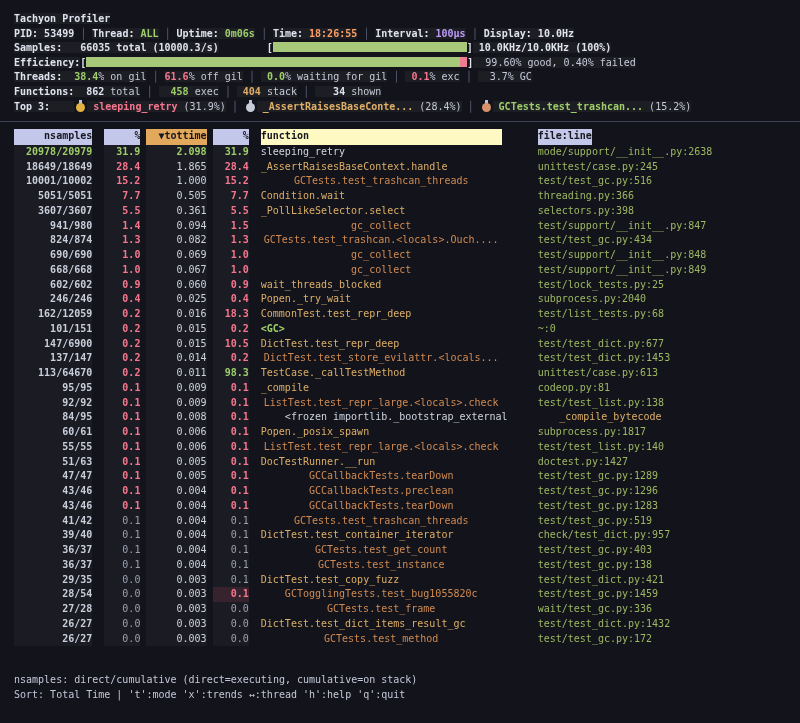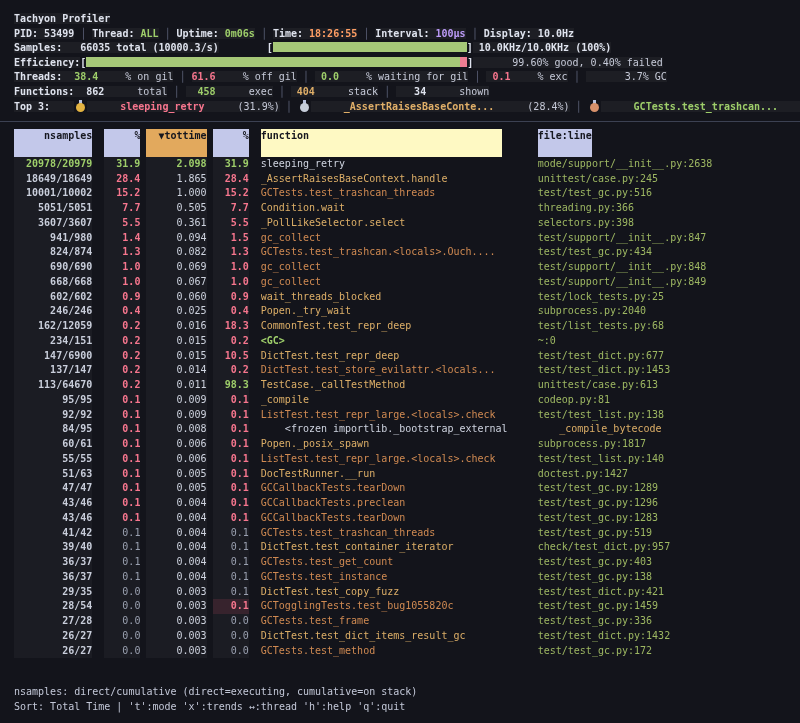--- a/index.html
+++ b/index.html
@@ -7,21 +7,21 @@
     width:800px;height:723px;overflow:hidden;
     background:#13141b;
     font-family:"DejaVu Sans Mono","Liberation Mono",monospace;
     font-size:10px;color:#c6cad8;
   }
   .term{padding:12px 0 0 14px;}
   .line{height:14.6px;line-height:14.6px;white-space:pre;overflow:hidden;}
   .seg{background:rgba(255,255,255,.045);}
   .lbl{font-weight:700;color:#dfe3ee;}
   .val{font-weight:700;color:#dfe3ee;}
-  .fg{color:#c6cad8;padding-left:27px;}
+  .fg{color:#c6cad8;}
   .sep{color:#5b6178;background:none;}
   .green{color:#9ece6a;font-weight:700;}
   .pink{color:#f7768e;font-weight:700;}
   .yellow{color:#e0af68;font-weight:700;}
   .orange{color:#ff9e64;font-weight:700;}
   .purple{color:#bb9af7;font-weight:700;}
   
   .medal{display:inline-block;width:9px;height:12px;position:relative;margin:0 2px -2px 2px;background:none;}
   .medal::before{content:"";position:absolute;left:3px;top:0;width:3px;height:4px;background:#b8c2dd;}
   .medal::after{content:"";position:absolute;left:0;bottom:0;width:9px;height:9px;border-radius:50%;}
@@ -34,39 +34,39 @@
   .bar-eff{width:381px;}
   .fill-green{background:#a6c878;height:100%;}
   .fill-pink{background:#ee7d92;height:100%;flex:1;}
   .bracket{font-weight:700;color:#dfe3ee;}
   .gapL{margin-left:48px;}
   
   .ruleline{height:14.6px;position:relative;}
   .ruleline .rule{position:absolute;left:-14px;top:7px;width:800px;border-top:1px solid #3c4152;}
   
   .row{display:flex;height:14.75px;line-height:14.75px;white-space:pre;}
-  .hdr{height:28px;line-height:14.6px;}
+  .hdr{height:16px;line-height:14.6px;}
   .cell{overflow:hidden;}
   .col-ns{width:13ch;text-align:right;}
   .col-own{width:6ch;margin-left:2ch;text-align:right;}
   .col-tt{width:10ch;margin-left:1ch;text-align:right;}
   .col-cum{width:6ch;margin-left:1ch;text-align:right;}
   .col-fn{width:40ch;margin-left:2ch;}
   .col-file{margin-left:6ch;flex:1;}
   .band{background:rgba(255,255,255,.035);}
   .hdr .cell{background:#c3c8ea;color:#16171f;font-weight:700;}
   .hdr .th-sort{background:#e2a95d;}
   .hdr .col-fn{background:#fef9c3;}
   .hdr .col-file{flex:none;width:9ch;text-align:center;}
   .c-green{color:#9ece6a;font-weight:700;}
   .c-pink{color:#f7768e;font-weight:700;}
   .c-dim{color:#9aa0b0;}
   .c-white{color:#ced3df;}
   .c-yellow{color:#dcae67;}
-  .c-orange{color:#d08a52;}
+  .c-orange{color:#d08a52;text-align:center;}
   .c-ns{color:#c9cedb;font-weight:700;}
   .c-tt{color:#ced3df;}
   .c-file{color:#9db762;}
   .hlpink{background:rgba(247,118,142,.16);}
   
   .footer{margin-top:27px;color:#c3c8d8;}
 </style>
 </head>
 <body>
 
@@ -97,40 +97,40 @@
       <div class="row"><span class="cell col-ns band c-ns">10001/10002</span><span class="cell col-own band c-pink">15.2</span><span class="cell col-tt band c-tt">1.000</span><span class="cell col-cum band c-pink">15.2</span><span class="cell col-fn c-orange">GCTests.test_trashcan_threads</span><span class="cell col-file c-file">test/test_gc.py:516</span></div>
       <div class="row"><span class="cell col-ns band c-ns">5051/5051</span><span class="cell col-own band c-pink">7.7</span><span class="cell col-tt band c-tt">0.505</span><span class="cell col-cum band c-pink">7.7</span><span class="cell col-fn c-yellow">Condition.wait</span><span class="cell col-file c-file">threading.py:366</span></div>
       <div class="row"><span class="cell col-ns band c-ns">3607/3607</span><span class="cell col-own band c-pink">5.5</span><span class="cell col-tt band c-tt">0.361</span><span class="cell col-cum band c-pink">5.5</span><span class="cell col-fn c-yellow">_PollLikeSelector.select</span><span class="cell col-file c-file">selectors.py:398</span></div>
       <div class="row"><span class="cell col-ns band c-ns">941/980</span><span class="cell col-own band c-pink">1.4</span><span class="cell col-tt band c-tt">0.094</span><span class="cell col-cum band c-pink">1.5</span><span class="cell col-fn c-orange">gc_collect</span><span class="cell col-file c-file">test/support/__init__.py:847</span></div>
       <div class="row"><span class="cell col-ns band c-ns">824/874</span><span class="cell col-own band c-pink">1.3</span><span class="cell col-tt band c-tt">0.082</span><span class="cell col-cum band c-pink">1.3</span><span class="cell col-fn c-orange">GCTests.test_trashcan.&lt;locals&gt;.Ouch....</span><span class="cell col-file c-file">test/test_gc.py:434</span></div>
       <div class="row"><span class="cell col-ns band c-ns">690/690</span><span class="cell col-own band c-pink">1.0</span><span class="cell col-tt band c-tt">0.069</span><span class="cell col-cum band c-pink">1.0</span><span class="cell col-fn c-orange">gc_collect</span><span class="cell col-file c-file">test/support/__init__.py:848</span></div>
       <div class="row"><span class="cell col-ns band c-ns">668/668</span><span class="cell col-own band c-pink">1.0</span><span class="cell col-tt band c-tt">0.067</span><span class="cell col-cum band c-pink">1.0</span><span class="cell col-fn c-orange">gc_collect</span><span class="cell col-file c-file">test/support/__init__.py:849</span></div>
       <div class="row"><span class="cell col-ns band c-ns">602/602</span><span class="cell col-own band c-pink">0.9</span><span class="cell col-tt band c-tt">0.060</span><span class="cell col-cum band c-pink">0.9</span><span class="cell col-fn c-yellow">wait_threads_blocked</span><span class="cell col-file c-file">test/lock_tests.py:25</span></div>
       <div class="row"><span class="cell col-ns band c-ns">246/246</span><span class="cell col-own band c-pink">0.4</span><span class="cell col-tt band c-tt">0.025</span><span class="cell col-cum band c-pink">0.4</span><span class="cell col-fn c-yellow">Popen._try_wait</span><span class="cell col-file c-file">subprocess.py:2040</span></div>
       <div class="row"><span class="cell col-ns band c-ns">162/12059</span><span class="cell col-own band c-pink">0.2</span><span class="cell col-tt band c-tt">0.016</span><span class="cell col-cum band c-pink">18.3</span><span class="cell col-fn c-yellow">CommonTest.test_repr_deep</span><span class="cell col-file c-file">test/list_tests.py:68</span></div>
-      <div class="row"><span class="cell col-ns band c-ns">234/151</span><span class="cell col-own band c-pink">0.2</span><span class="cell col-tt band c-tt">0.015</span><span class="cell col-cum band c-pink">0.2</span><span class="cell col-fn c-green">&lt;GC&gt;</span><span class="cell col-file c-file">~:0</span></div>
+      <div class="row"><span class="cell col-ns band c-ns">101/151</span><span class="cell col-own band c-pink">0.2</span><span class="cell col-tt band c-tt">0.015</span><span class="cell col-cum band c-pink">0.2</span><span class="cell col-fn c-green">&lt;GC&gt;</span><span class="cell col-file c-file">~:0</span></div>
       <div class="row"><span class="cell col-ns band c-ns">147/6900</span><span class="cell col-own band c-pink">0.2</span><span class="cell col-tt band c-tt">0.015</span><span class="cell col-cum band c-pink">10.5</span><span class="cell col-fn c-yellow">DictTest.test_repr_deep</span><span class="cell col-file c-file">test/test_dict.py:677</span></div>
       <div class="row"><span class="cell col-ns band c-ns">137/147</span><span class="cell col-own band c-pink">0.2</span><span class="cell col-tt band c-tt">0.014</span><span class="cell col-cum band c-pink">0.2</span><span class="cell col-fn c-orange">DictTest.test_store_evilattr.&lt;locals...</span><span class="cell col-file c-file">test/test_dict.py:1453</span></div>
       <div class="row"><span class="cell col-ns band c-ns">113/64670</span><span class="cell col-own band c-pink">0.2</span><span class="cell col-tt band c-tt">0.011</span><span class="cell col-cum band c-green">98.3</span><span class="cell col-fn c-yellow">TestCase._callTestMethod</span><span class="cell col-file c-file">unittest/case.py:613</span></div>
       <div class="row"><span class="cell col-ns band c-ns">95/95</span><span class="cell col-own band c-pink">0.1</span><span class="cell col-tt band c-tt">0.009</span><span class="cell col-cum band c-pink">0.1</span><span class="cell col-fn c-yellow">_compile</span><span class="cell col-file c-file">codeop.py:81</span></div>
       <div class="row"><span class="cell col-ns band c-ns">92/92</span><span class="cell col-own band c-pink">0.1</span><span class="cell col-tt band c-tt">0.009</span><span class="cell col-cum band c-pink">0.1</span><span class="cell col-fn c-orange">ListTest.test_repr_large.&lt;locals&gt;.check</span><span class="cell col-file c-file">test/test_list.py:138</span></div>
       <div class="row"><span class="cell col-ns band c-ns">84/95</span><span class="cell col-own band c-pink">0.1</span><span class="cell col-tt band c-tt">0.008</span><span class="cell col-cum band c-pink">0.1</span><span class="cell col-file c-white">&lt;frozen importlib._bootstrap_external</span><span class="cell col-fn c-yellow">_compile_bytecode</span></div>
       <div class="row"><span class="cell col-ns band c-ns">60/61</span><span class="cell col-own band c-pink">0.1</span><span class="cell col-tt band c-tt">0.006</span><span class="cell col-cum band c-pink">0.1</span><span class="cell col-fn c-yellow">Popen._posix_spawn</span><span class="cell col-file c-file">subprocess.py:1817</span></div>
       <div class="row"><span class="cell col-ns band c-ns">55/55</span><span class="cell col-own band c-pink">0.1</span><span class="cell col-tt band c-tt">0.006</span><span class="cell col-cum band c-pink">0.1</span><span class="cell col-fn c-orange">ListTest.test_repr_large.&lt;locals&gt;.check</span><span class="cell col-file c-file">test/test_list.py:140</span></div>
       <div class="row"><span class="cell col-ns band c-ns">51/63</span><span class="cell col-own band c-pink">0.1</span><span class="cell col-tt band c-tt">0.005</span><span class="cell col-cum band c-pink">0.1</span><span class="cell col-fn c-yellow">DocTestRunner.__run</span><span class="cell col-file c-file">doctest.py:1427</span></div>
       <div class="row"><span class="cell col-ns band c-ns">47/47</span><span class="cell col-own band c-pink">0.1</span><span class="cell col-tt band c-tt">0.005</span><span class="cell col-cum band c-pink">0.1</span><span class="cell col-fn c-orange">GCCallbackTests.tearDown</span><span class="cell col-file c-file">test/test_gc.py:1289</span></div>
       <div class="row"><span class="cell col-ns band c-ns">43/46</span><span class="cell col-own band c-pink">0.1</span><span class="cell col-tt band c-tt">0.004</span><span class="cell col-cum band c-pink">0.1</span><span class="cell col-fn c-orange">GCCallbackTests.preclean</span><span class="cell col-file c-file">test/test_gc.py:1296</span></div>
       <div class="row"><span class="cell col-ns band c-ns">43/46</span><span class="cell col-own band c-pink">0.1</span><span class="cell col-tt band c-tt">0.004</span><span class="cell col-cum band c-pink">0.1</span><span class="cell col-fn c-orange">GCCallbackTests.tearDown</span><span class="cell col-file c-file">test/test_gc.py:1283</span></div>
       <div class="row"><span class="cell col-ns band c-ns">41/42</span><span class="cell col-own band c-dim">0.1</span><span class="cell col-tt band c-tt">0.004</span><span class="cell col-cum band c-dim">0.1</span><span class="cell col-fn c-orange">GCTests.test_trashcan_threads</span><span class="cell col-file c-file">test/test_gc.py:519</span></div>
       <div class="row"><span class="cell col-ns band c-ns">39/40</span><span class="cell col-own band c-dim">0.1</span><span class="cell col-tt band c-tt">0.004</span><span class="cell col-cum band c-dim">0.1</span><span class="cell col-fn c-yellow">DictTest.test_container_iterator</span><span class="cell col-file c-file">check/test_dict.py:957</span></div>
       <div class="row"><span class="cell col-ns band c-ns">36/37</span><span class="cell col-own band c-dim">0.1</span><span class="cell col-tt band c-tt">0.004</span><span class="cell col-cum band c-dim">0.1</span><span class="cell col-fn c-orange">GCTests.test_get_count</span><span class="cell col-file c-file">test/test_gc.py:403</span></div>
       <div class="row"><span class="cell col-ns band c-ns">36/37</span><span class="cell col-own band c-dim">0.1</span><span class="cell col-tt band c-tt">0.004</span><span class="cell col-cum band c-dim">0.1</span><span class="cell col-fn c-orange">GCTests.test_instance</span><span class="cell col-file c-file">test/test_gc.py:138</span></div>
       <div class="row"><span class="cell col-ns band c-ns">29/35</span><span class="cell col-own band c-dim">0.0</span><span class="cell col-tt band c-tt">0.003</span><span class="cell col-cum band c-dim">0.1</span><span class="cell col-fn c-yellow">DictTest.test_copy_fuzz</span><span class="cell col-file c-file">test/test_dict.py:421</span></div>
       <div class="row"><span class="cell col-ns band c-ns">28/54</span><span class="cell col-own band c-dim">0.0</span><span class="cell col-tt band c-tt">0.003</span><span class="cell col-cum band hlpink c-pink">0.1</span><span class="cell col-fn c-orange">GCTogglingTests.test_bug1055820c</span><span class="cell col-file c-file">test/test_gc.py:1459</span></div>
-      <div class="row"><span class="cell col-ns band c-ns">27/28</span><span class="cell col-own band c-dim">0.0</span><span class="cell col-tt band c-tt">0.003</span><span class="cell col-cum band c-dim">0.0</span><span class="cell col-fn c-orange">GCTests.test_frame</span><span class="cell col-file c-file">test/test_gc.py:336</span></div>
+      <div class="row"><span class="cell col-ns band c-ns">27/28</span><span class="cell col-own band c-dim">0.0</span><span class="cell col-tt band c-tt">0.003</span><span class="cell col-cum band c-dim">0.0</span><span class="cell col-fn c-orange">GCTests.test_frame</span><span class="cell col-file c-file">wait/test_gc.py:336</span></div>
       <div class="row"><span class="cell col-ns band c-ns">26/27</span><span class="cell col-own band c-dim">0.0</span><span class="cell col-tt band c-tt">0.003</span><span class="cell col-cum band c-dim">0.0</span><span class="cell col-fn c-yellow">DictTest.test_dict_items_result_gc</span><span class="cell col-file c-file">test/test_dict.py:1432</span></div>
       <div class="row"><span class="cell col-ns band c-ns">26/27</span><span class="cell col-own band c-dim">0.0</span><span class="cell col-tt band c-tt">0.003</span><span class="cell col-cum band c-dim">0.0</span><span class="cell col-fn c-orange">GCTests.test_method</span><span class="cell col-file c-file">test/test_gc.py:172</span></div>
     </div>
 
   <div class="footer">
     <div class="line">nsamples: direct/cumulative (direct=executing, cumulative=on stack)</div>
     <div class="line">Sort: Total Time | 't':mode 'x':trends ↔:thread 'h':help 'q':quit</div>
   </div>
 </div>
 

